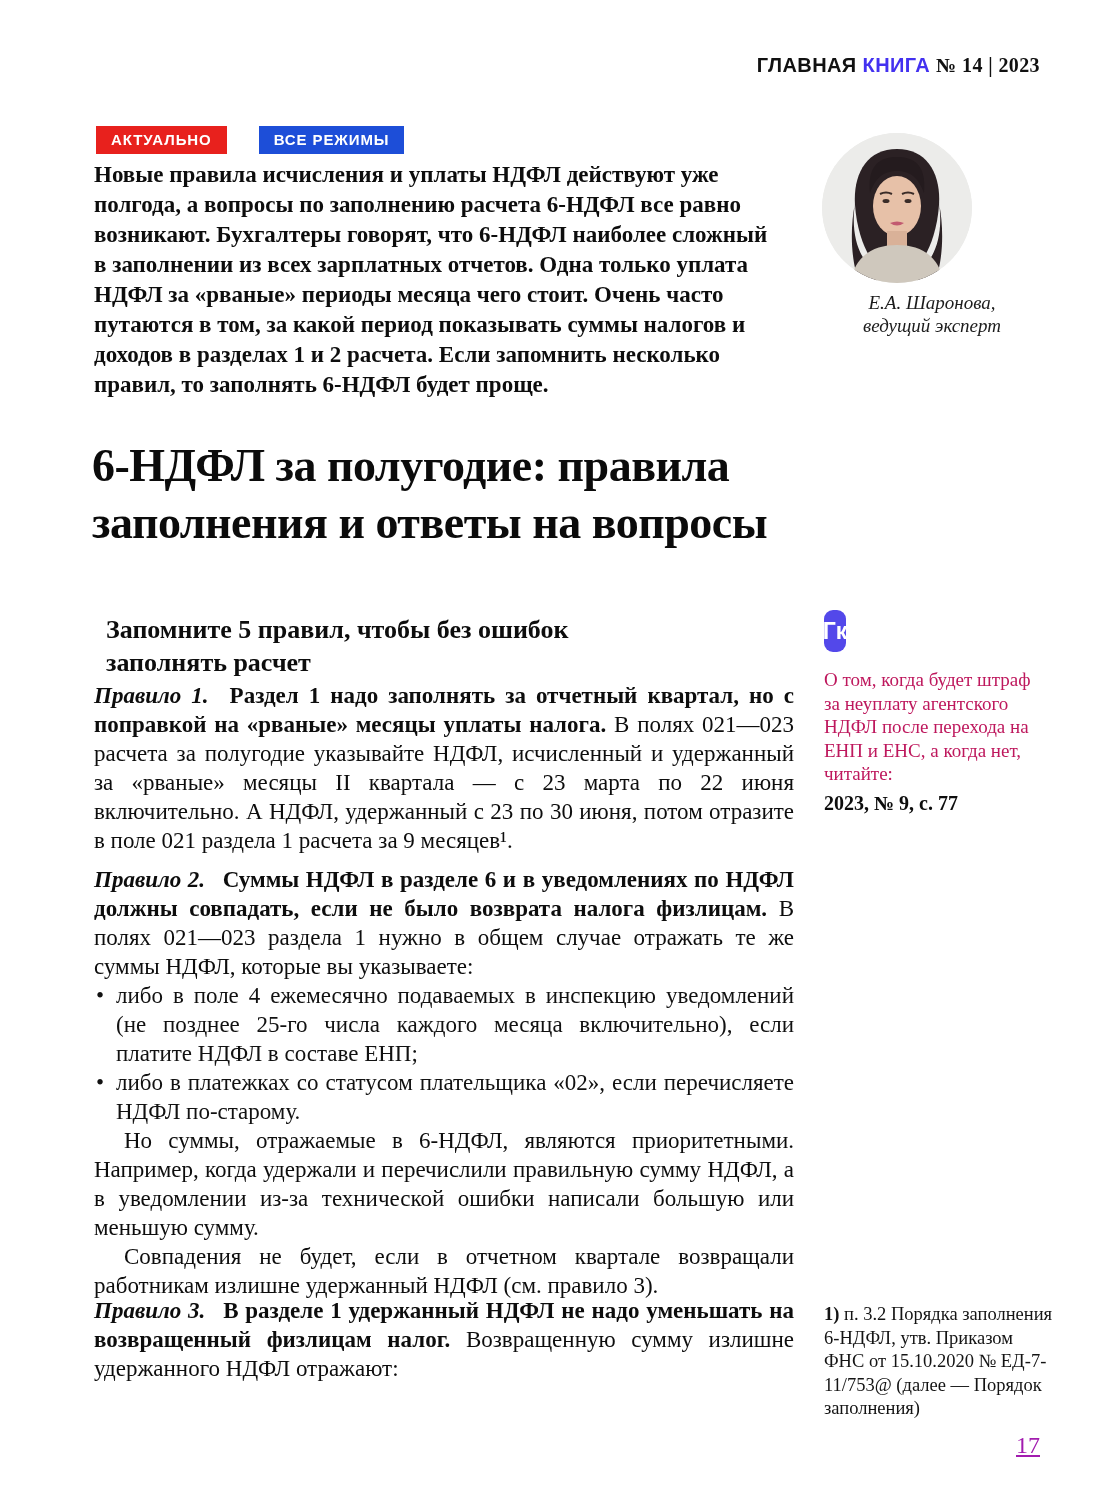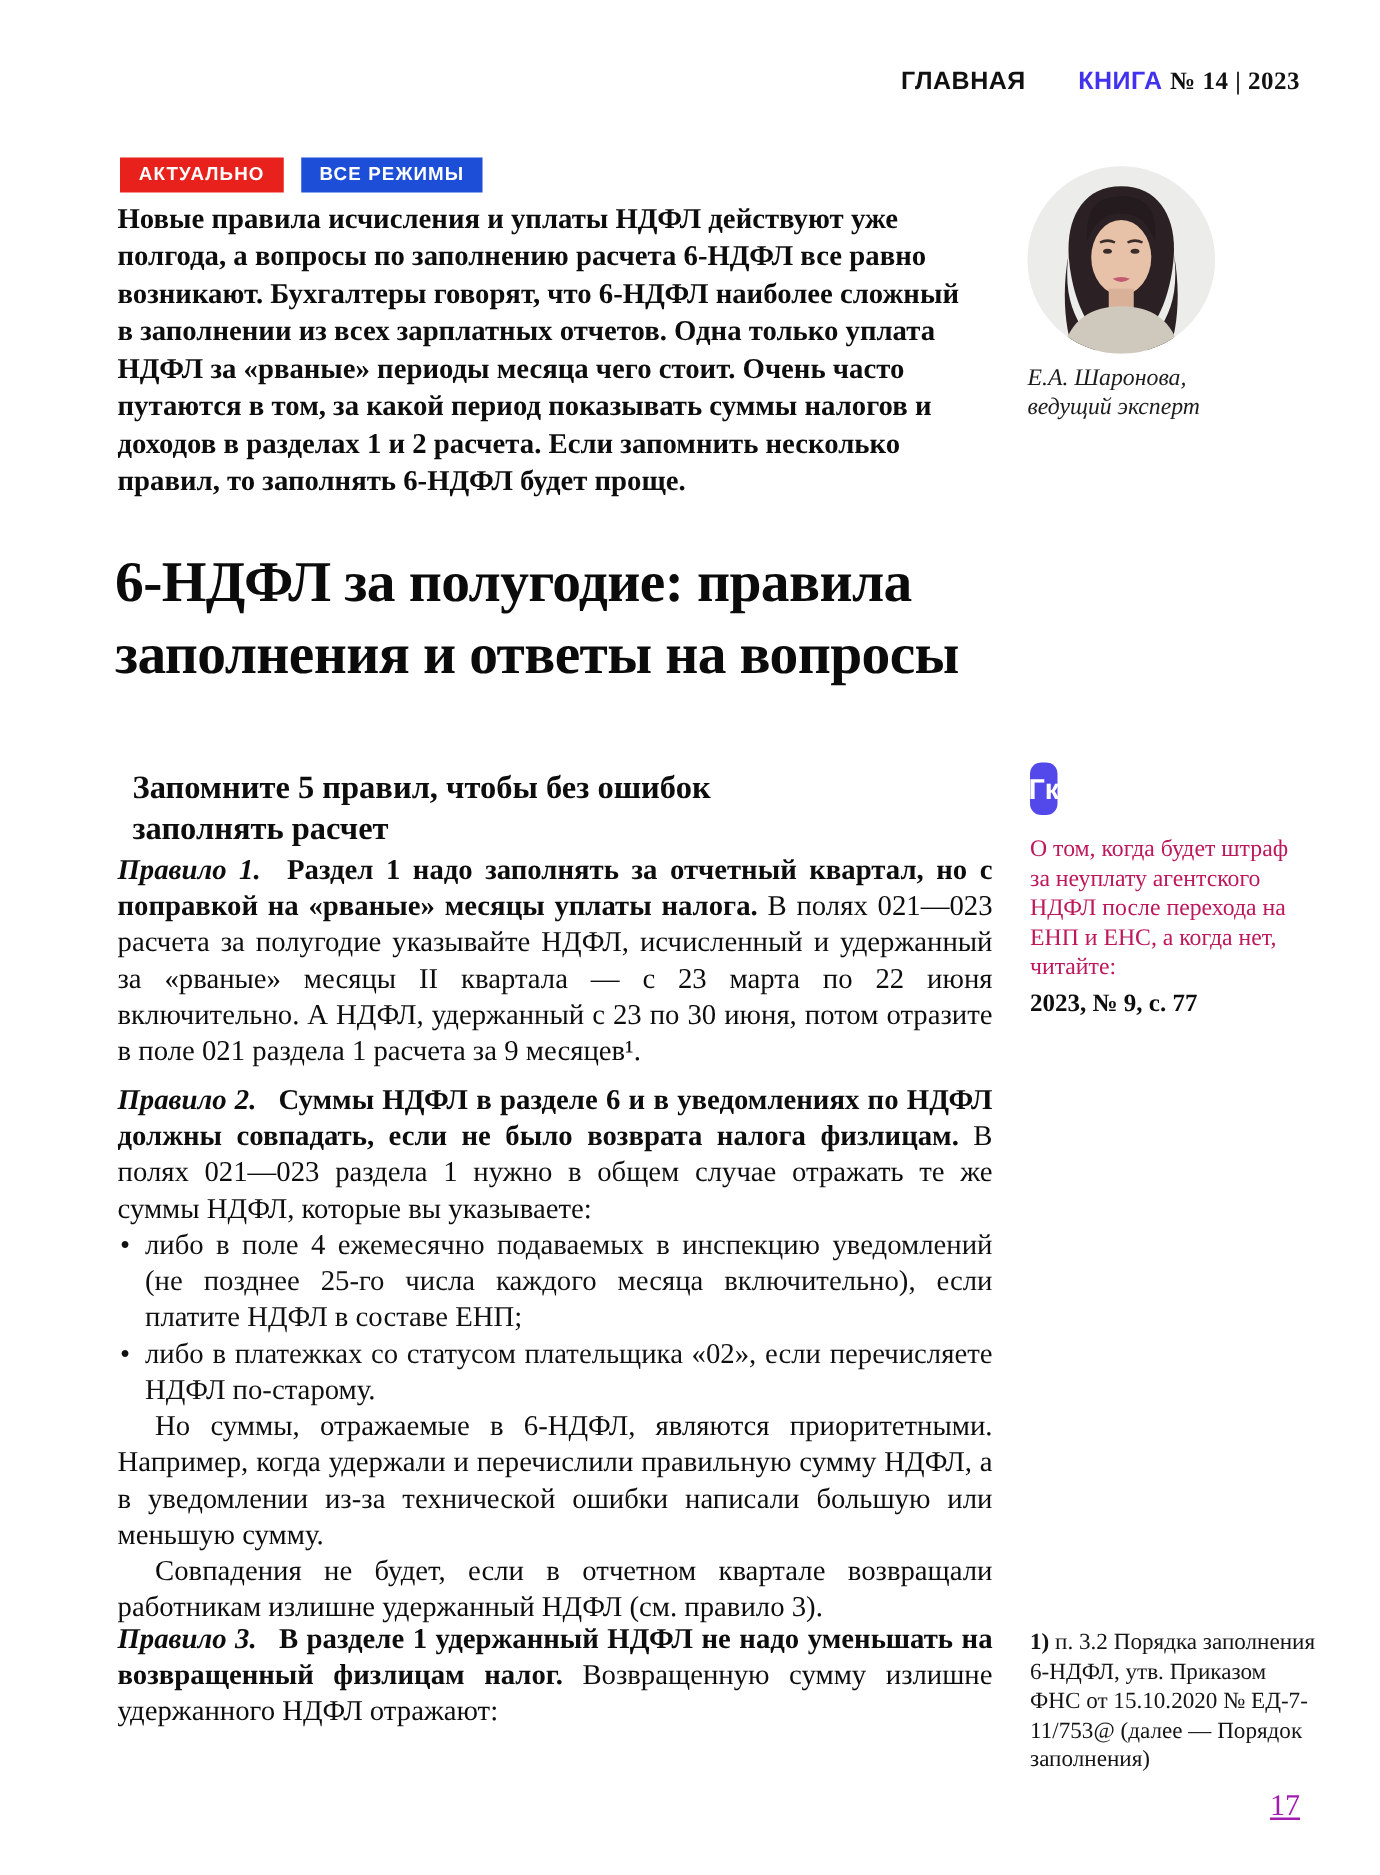--- a/index.html
+++ b/index.html
@@ -7,33 +7,33 @@
     position:relative; width:1104px; height:1500px; background:#ffffff;
     font-family:"Liberation Serif", serif; color:#111; overflow:hidden;
   }
   
   .masthead {
     position:absolute; top:54px; right:64px;
     font-family:"Liberation Sans", sans-serif; font-weight:700; font-size:20px;
     letter-spacing:.02em; white-space:nowrap;
   }
   .masthead .brand-black { color:#111; }
-  .masthead .brand-blue  { color:#4331f0;margin-left:36px; }
+  .masthead .brand-blue  { color:#4331f0; }
   .masthead .issue { font-family:"Liberation Serif", serif; font-weight:700; margin-left:0; color:#111; }
   
-  .badges { position:absolute; top:126px; left:96px; display:flex; gap:14px;
+  .badges { position:absolute; top:126px; left:96px; display:flex; gap:32px;
     font-family:"Liberation Sans", sans-serif; font-weight:700; font-size:15px; letter-spacing:.06em; }
   .badge { color:#fff; padding:5px 15px 6px; white-space:nowrap; }
   .badge-red  { background:#e8211d; }
   .badge-blue { background:#1d4ed8; }
   
   .intro { position:absolute; top:160px; left:94px; width:690px;
     font-weight:700; font-size:23px; line-height:30px; color:#0d0d0d; }
   
-  .author { position:absolute; left:822px; top:133px; width:220px; }
+  .author { position:absolute; left:822px; top:133px; width:220px;text-align:center; }
   .avatar { width:150px; height:150px; border-radius:50%; overflow:hidden; background:#ececea; }
   .author-caption { margin-top:8px; font-style:italic; font-size:19px; line-height:23px; color:#1c1c1c; }
   
   .title { position:absolute; top:437px; left:92px; width:960px;
     font-weight:700; font-size:46px; line-height:57px; letter-spacing:-0.5px; color:#0b0b0b; }
   
   .section-heading { position:absolute; top:601px; left:94px; width:560px;
     font-weight:700; font-size:26px; line-height:33px; color:#0d0d0d; }
   
   .rule-block { position:absolute; left:94px; width:700px; }

